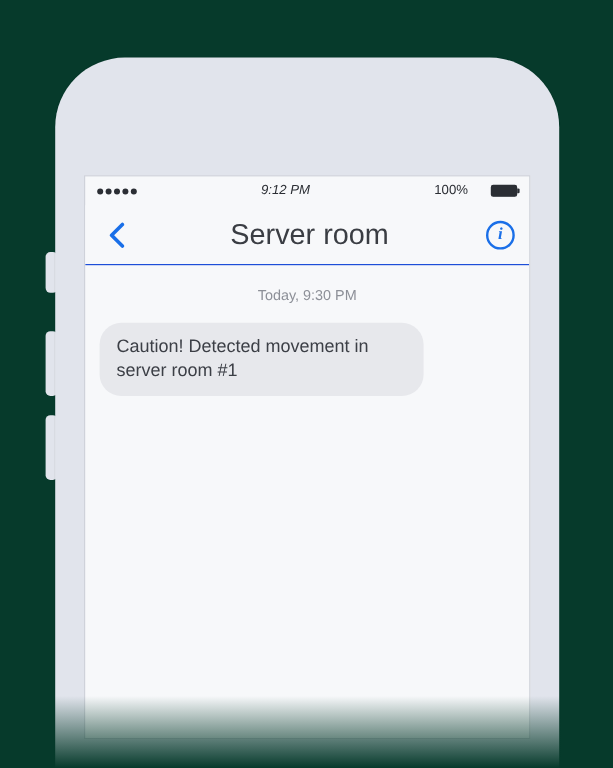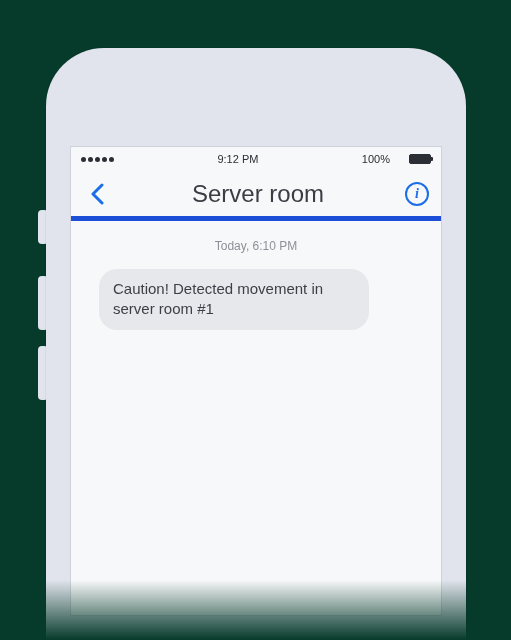--- a/index.html
+++ b/index.html
@@ -53,21 +53,21 @@
     height: 24px;
     display: flex;
     align-items: center;
     justify-content: space-between;
     padding: 0 10px;
     font-size: 11px;
     color: #2b2e34;
   }
   .status-left { display: flex; gap: 2px; }
   .dot { width: 5px; height: 5px; background: #2b2e34; border-radius: 50%; display: inline-block; }
-  .status-center { font-weight: 500; }
+  .status-center { font-weight: 500; font-style: italic; }
   .status-right { display: flex; align-items: center; gap: 19px; }
   .battery {
     display: inline-block;
     width: 22px;
     height: 10px;
     border: 1px solid #2b2e34;
     border-radius: 2px;
     position: relative;
     background: #2b2e34;
   }
@@ -76,21 +76,21 @@
     position: absolute;
     right: -3px;
     top: 2px;
     width: 2px;
     height: 4px;
     background: #2b2e34;
     border-radius: 0 1px 1px 0;
   }
   .nav-bar {
     height: 50px;
-    border-bottom: 5px solid #1d4ed8;
+    border-bottom: 1px solid #1d4ed8;
     display: flex;
     align-items: center;
     justify-content: space-between;
     padding: 0 12px;
     background: #f7f8fa;
   }
   .back-chevron {
     width: 28px;
     height: 28px;
     display: flex;
@@ -121,21 +121,21 @@
     padding-top: 18px;
   }
   .timestamp {
     text-align: center;
     font-size: 12px;
     color: #8d9098;
     margin-bottom: 16px;
   }
   .bubble-wrap {
     display: flex;
-    padding: 0 28px;
+    padding: 0 12px;
   }
   .bubble {
     position: relative;
     background: #e7e8ec;
     color: #3c3f46;
     font-size: 15px;
     line-height: 1.35;
     padding: 10px 14px;
     border-radius: 18px;
     max-width: 270px;
@@ -196,21 +196,21 @@
         <polyline points="12,2 3,11 12,20" fill="none" stroke="#1a6fe8" stroke-width="3" stroke-linecap="round" stroke-linejoin="round"></polyline>
       </svg>
     </div>
     <div class="nav-title">Server room</div>
     <div class="info-circle">
       <span>i</span>
     </div>
   </div>
 
   <div class="conversation">
-    <div class="timestamp">Today, 6:10 PM</div>
+    <div class="timestamp">Today, 9:30 PM</div>
     <div class="bubble-wrap">
       <div class="bubble">
         <span>Caution! Detected movement in server room #1</span>
       </div>
     </div>
   </div>
 
 </div>
 
 <div class="bottom-fade"></div>

